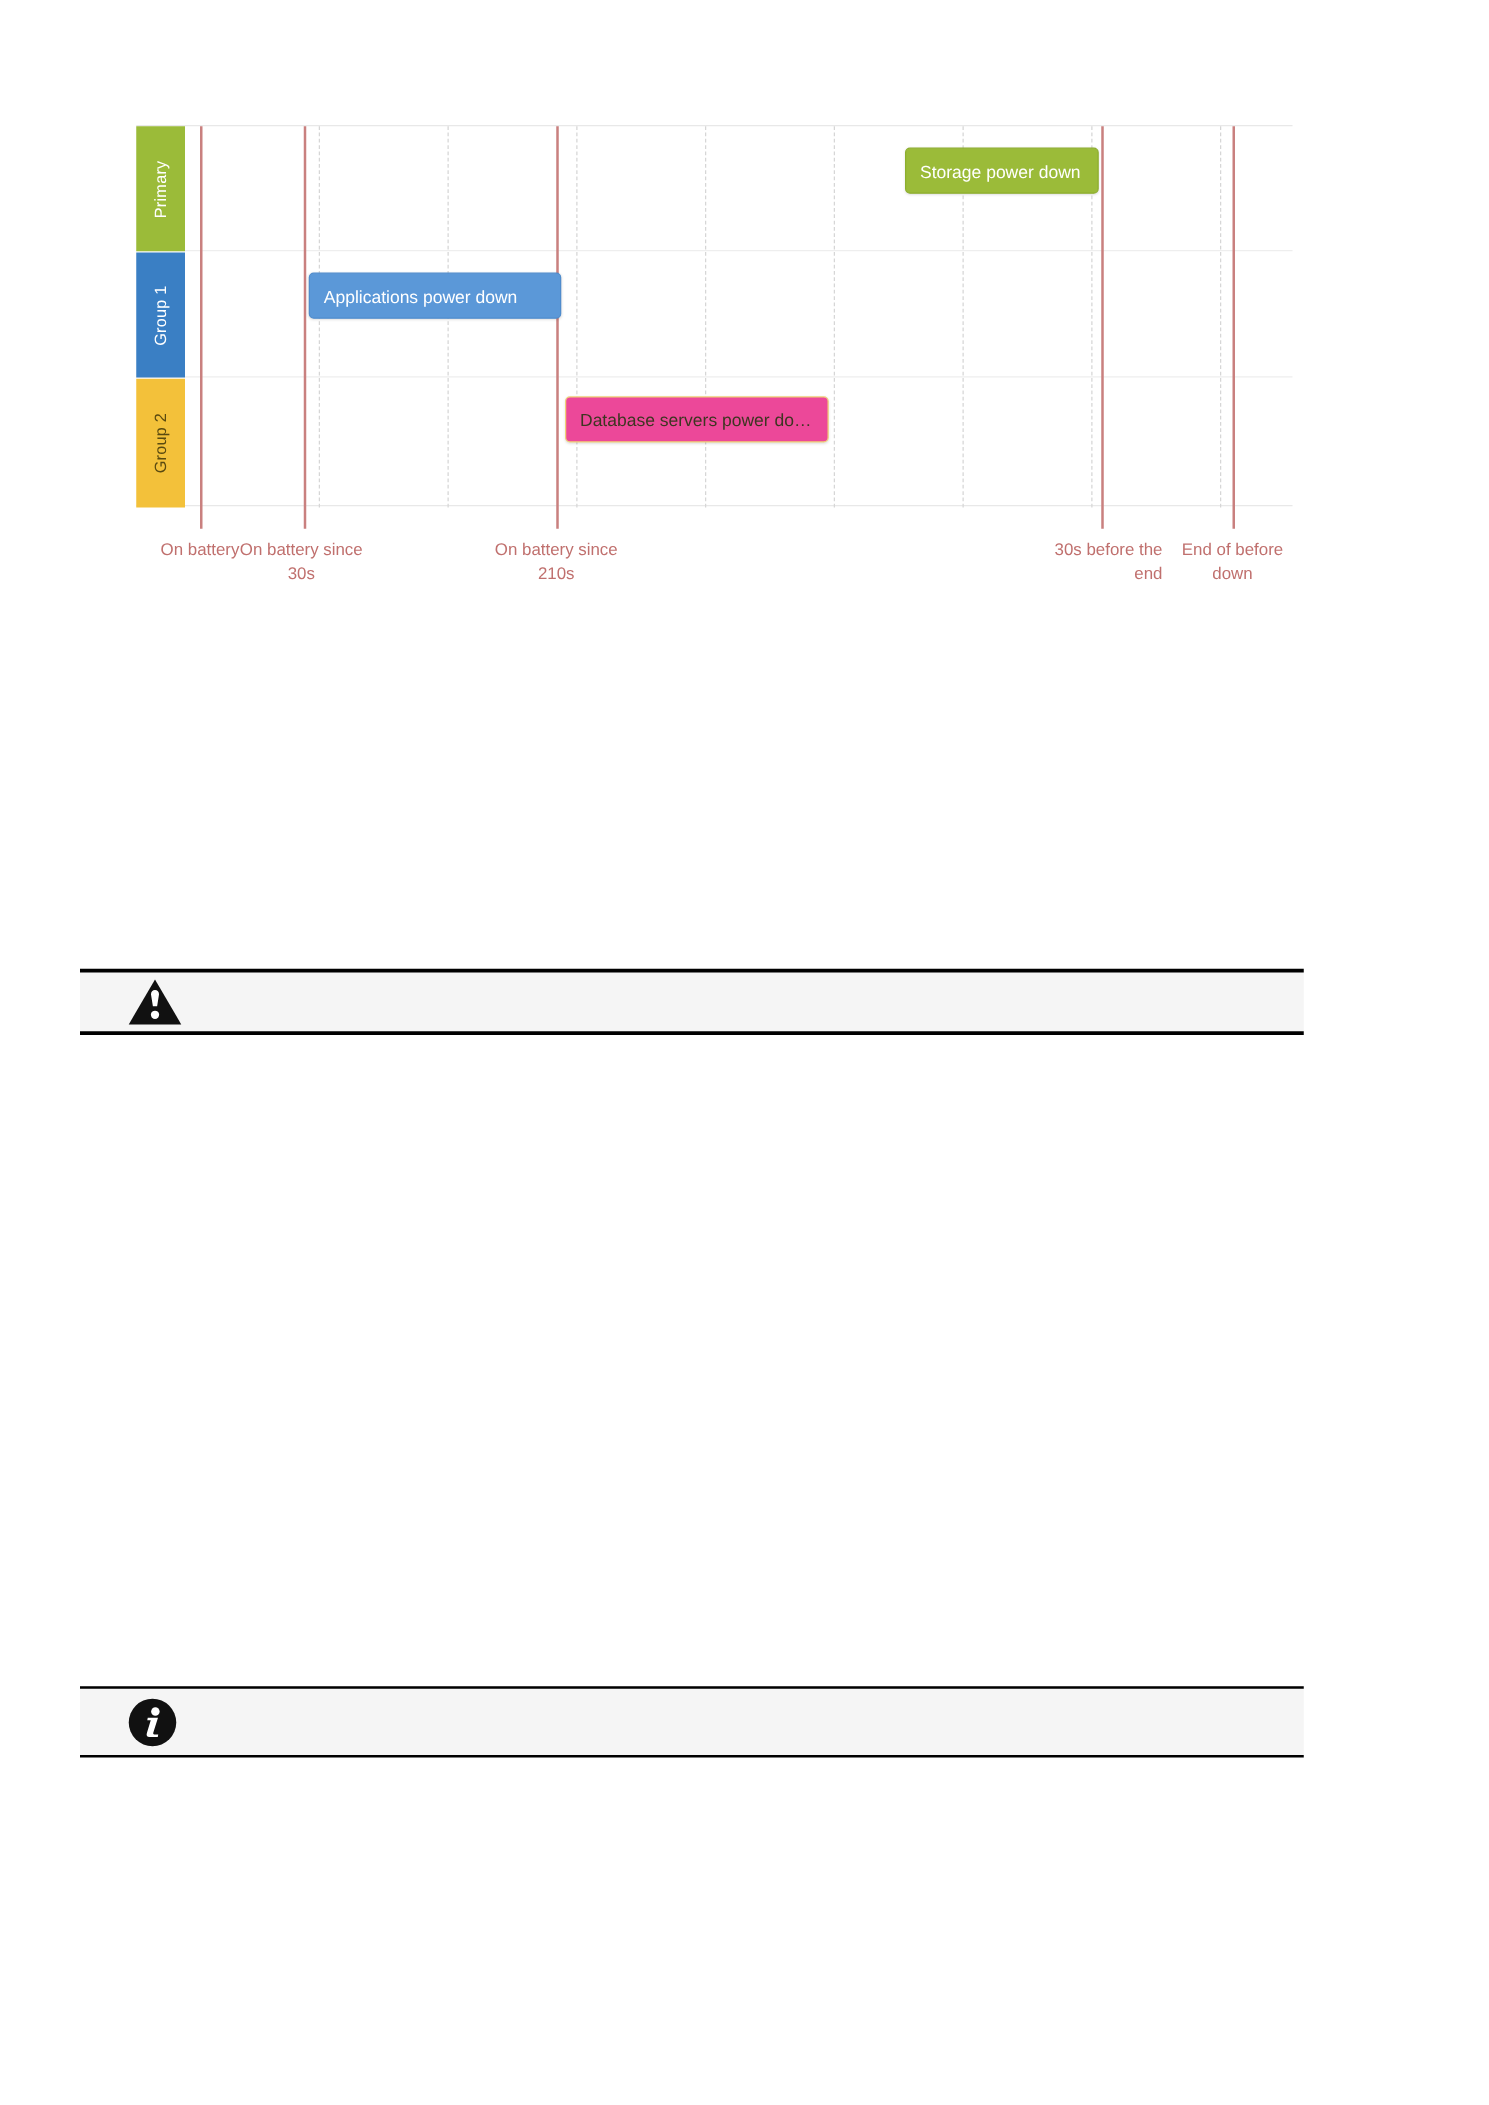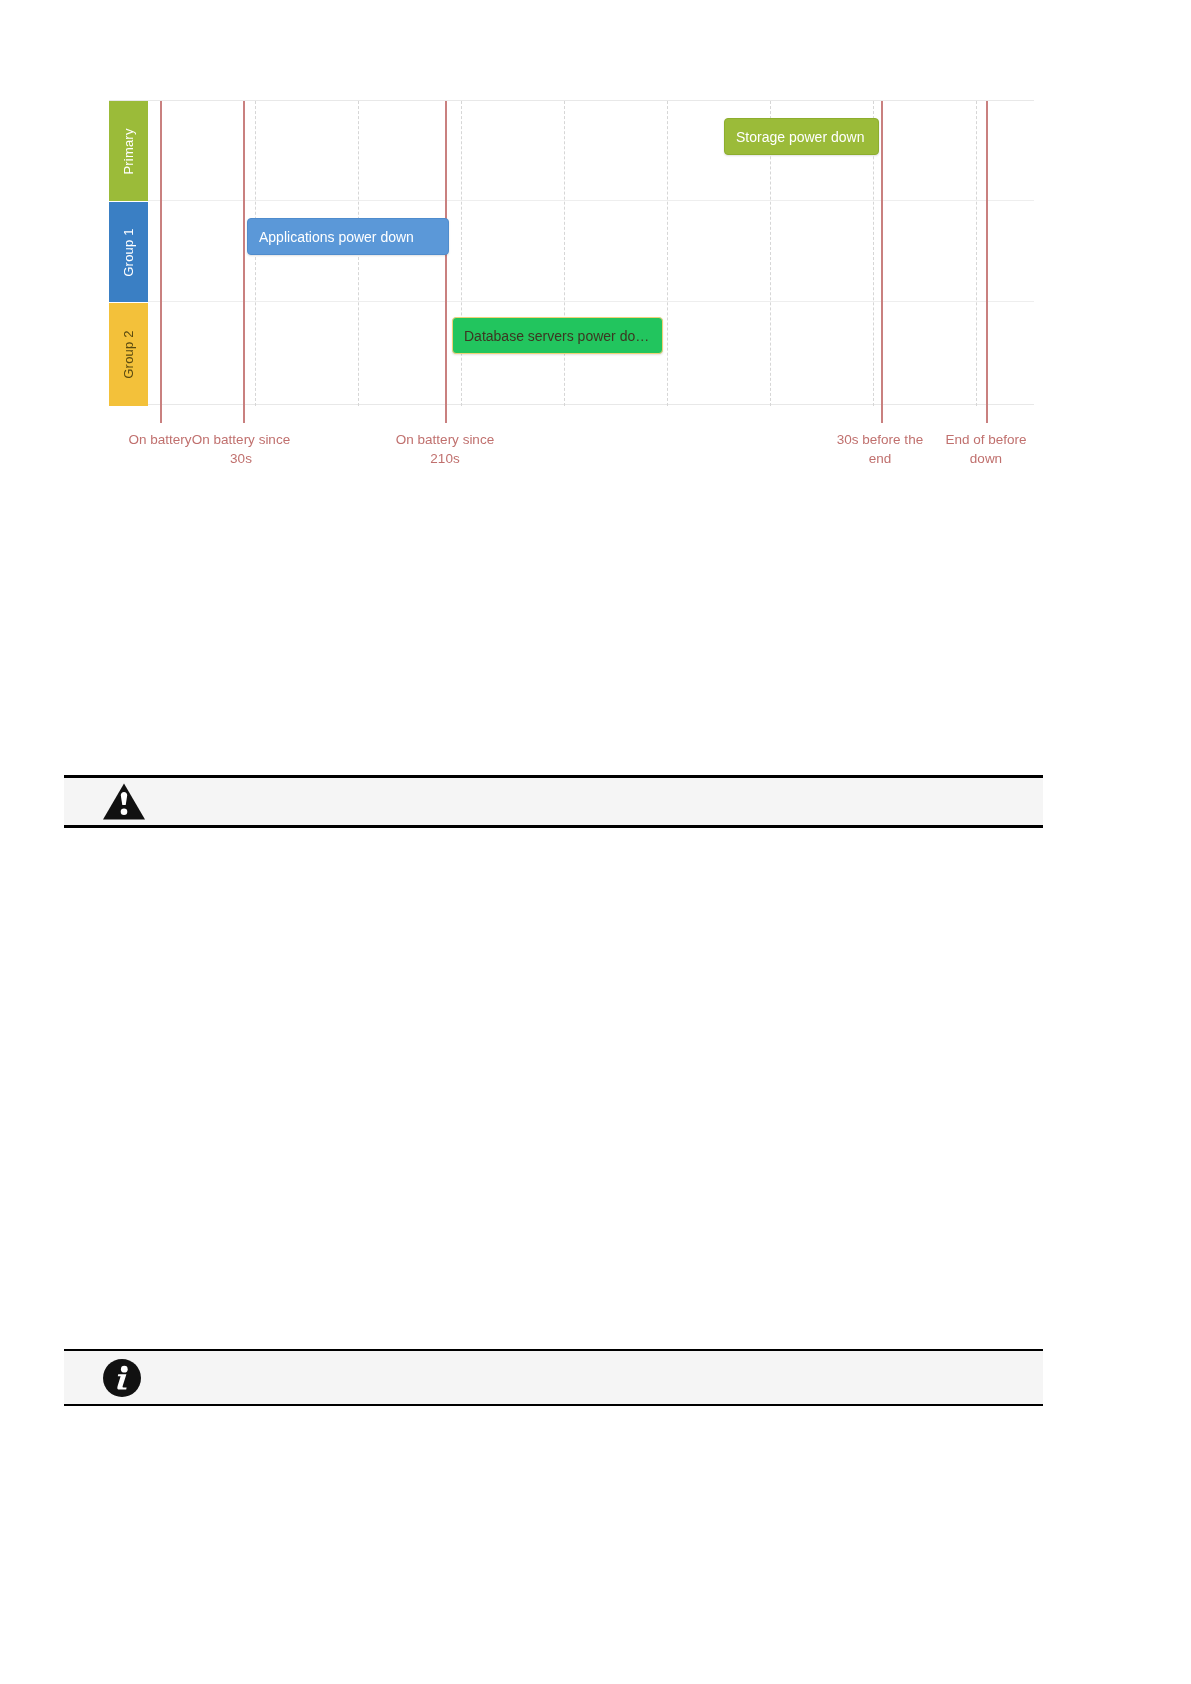--- a/index.html
+++ b/index.html
@@ -89,21 +89,21 @@
     font-size: 14px;
     box-sizing: border-box;
     padding: 0 11px;
     white-space: nowrap;
     overflow: hidden;
     text-overflow: ellipsis;
     box-shadow: 0 1px 2px rgba(0,0,0,.12);
   }
   .bar-primary    { background: #9bbb39; color: #ffffff; border: 1px solid #8dae2e; }
   .bar-group1     { background: #5b98d8; color: #ffffff; border: 1px solid #4f8ccd; }
-  .bar-group2     { background: #22c55e; color: #3d3621; border: 1px solid #f0d178; }
+  .bar-group2     { background: #ec4899; color: #3d3621; border: 1px solid #f0d178; }
 
   
   .axis-labels {
     position: absolute;
     left: 0;
     top: 318px;
     width: 925px;
     height: 48px;
   }
   .axis-label {
@@ -192,21 +192,21 @@
     <div class="axis-label" style="left:77px; width:110px;">
       <div>On battery since</div>
       <div>30s</div>
     </div>
 
     <div class="axis-label" style="left:281px; width:110px;">
       <div>On battery since</div>
       <div>210s</div>
     </div>
 
-    <div class="axis-label" style="left:721px; width:100px;">
+    <div class="axis-label" style="left:721px; width:100px;text-align:right;">
       <div>30s before the</div>
       <div>end</div>
     </div>
 
     <div class="axis-label" style="left:827px; width:100px;">
       <div>End of before</div>
       <div>down</div>
     </div>
 
   </div>

